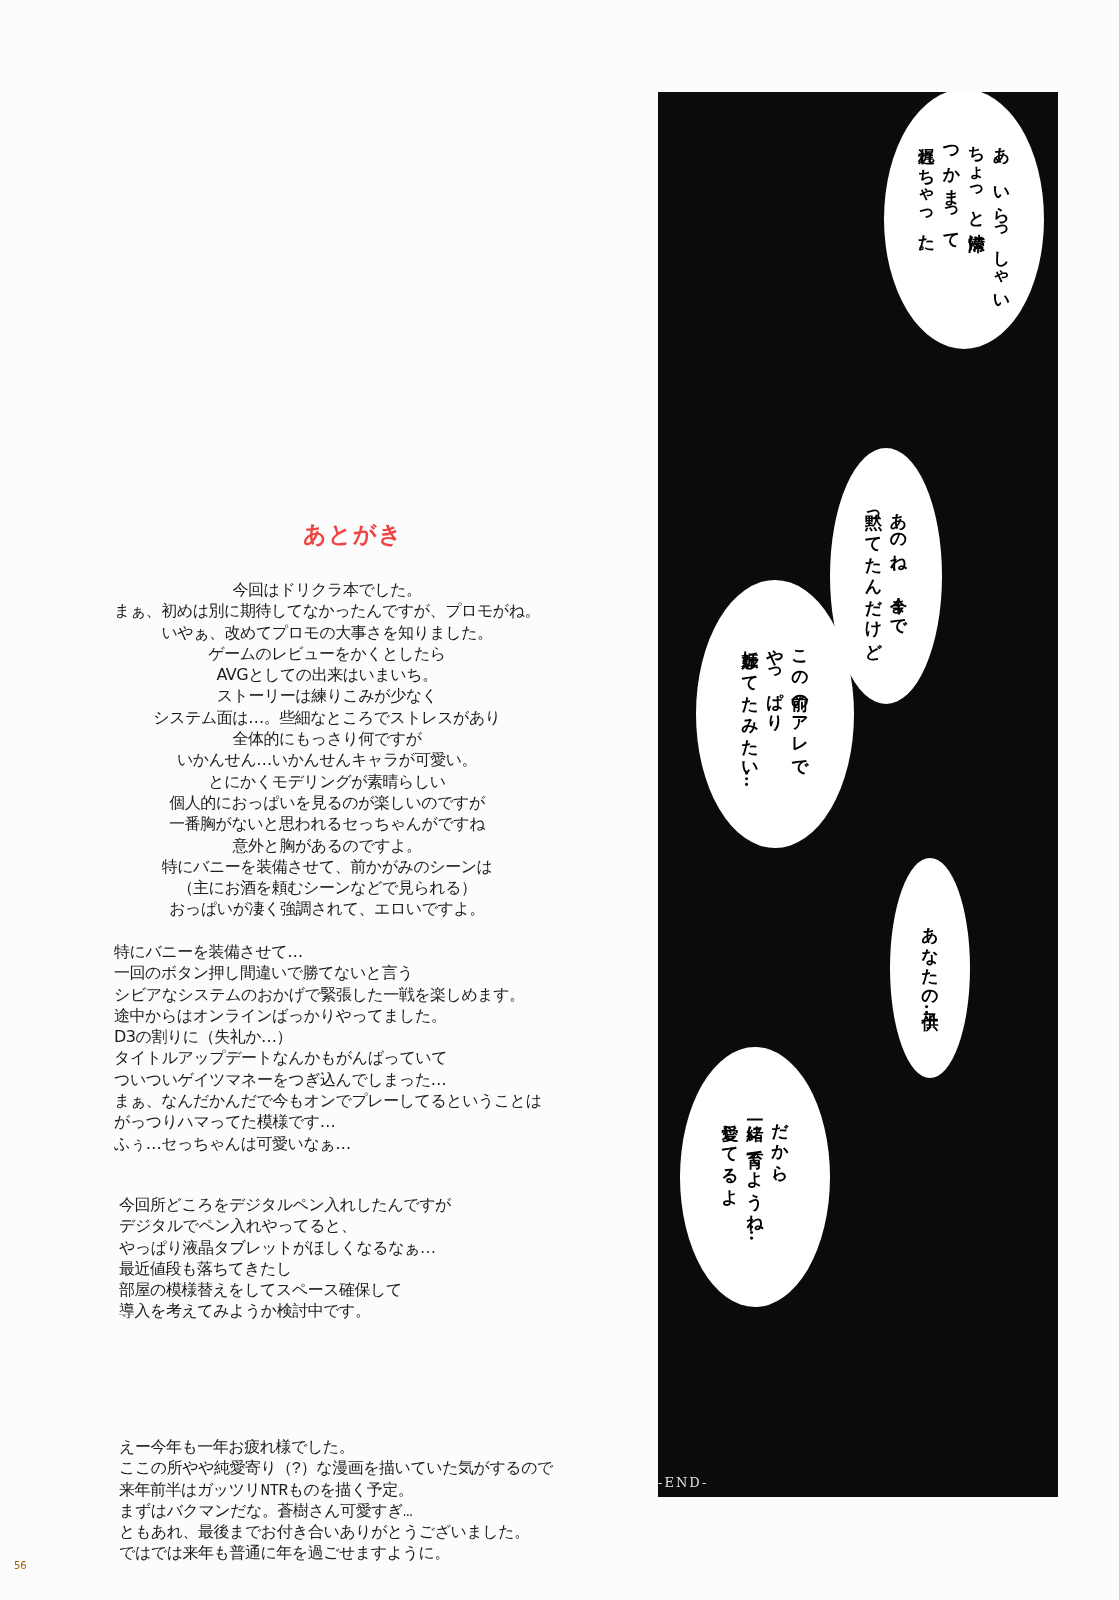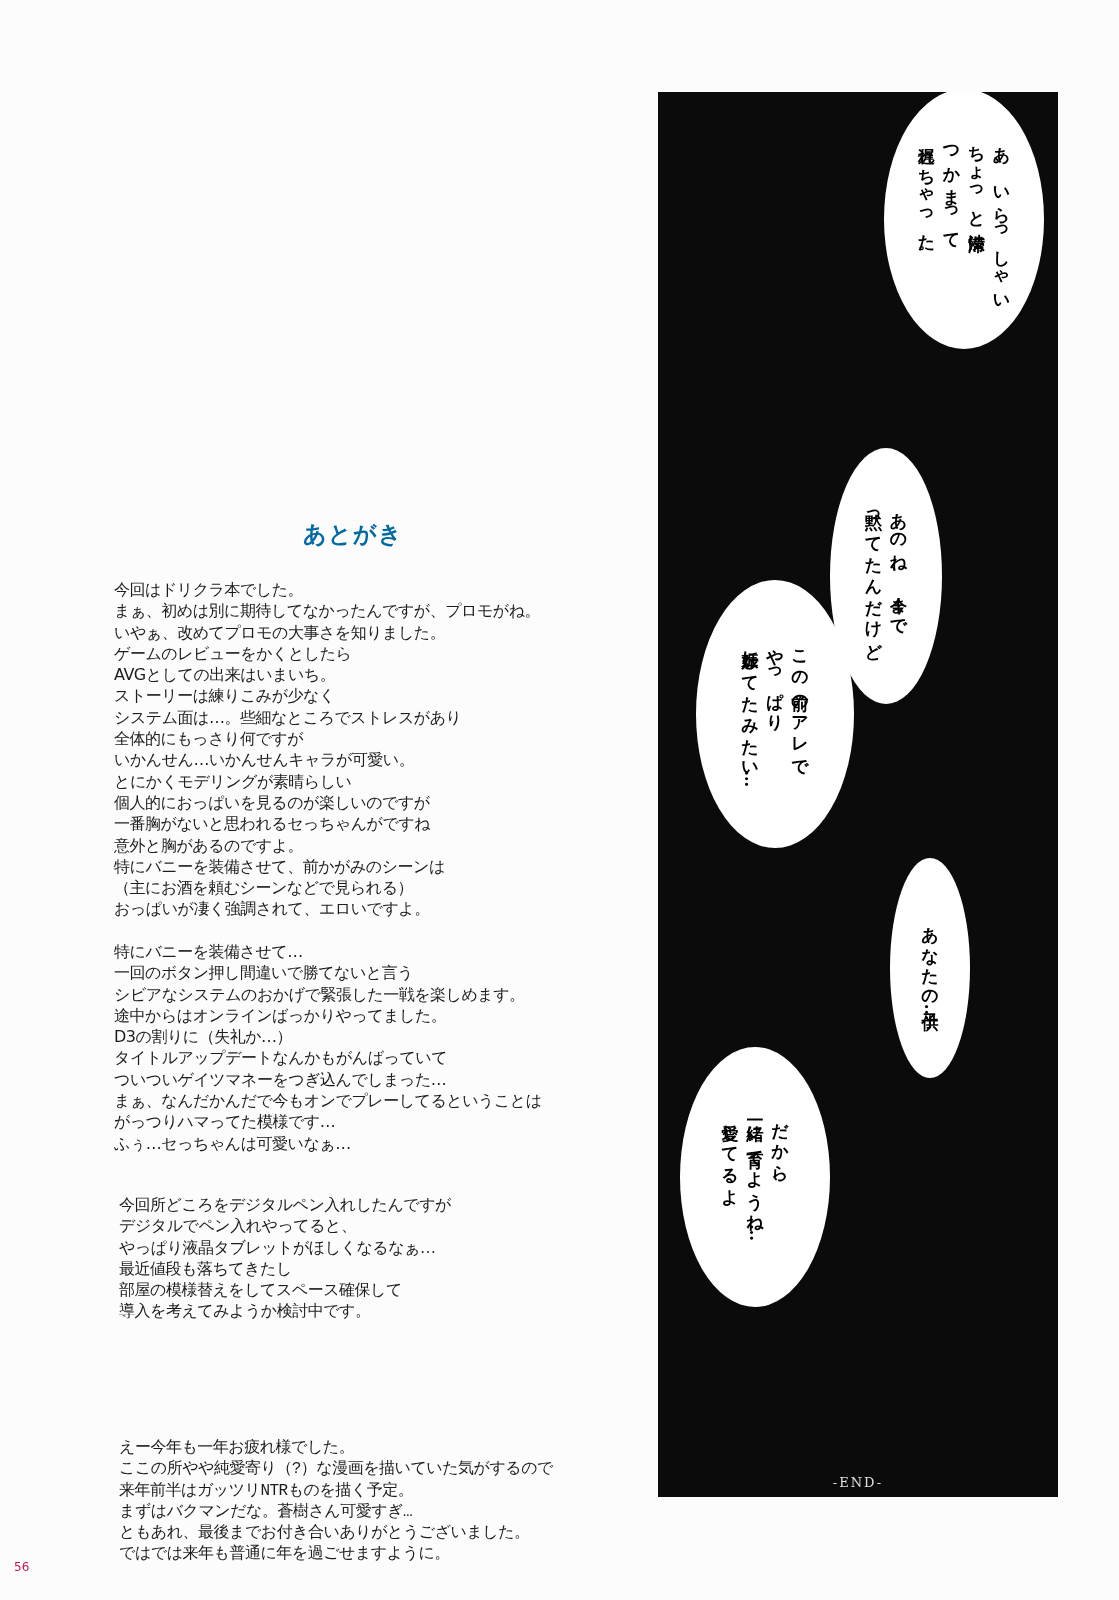--- a/index.html
+++ b/index.html
@@ -3,28 +3,28 @@
 <meta charset="utf-8">
 <style>
   html,body{margin:0;padding:0;}
   body{
     width:1119px;height:1600px;position:relative;
     background:#fcfcfc;overflow:hidden;
     font-family:"DejaVu Sans",sans-serif;
   }
   .page-title{
     position:absolute;left:303px;top:519px;
-    font-size:23px;font-weight:bold;color:#0369a1;letter-spacing:1.5px;
+    font-size:23px;font-weight:bold;color:#ef4444;letter-spacing:1.5px;
   }
   .para{
     position:absolute;left:114px;
     font-size:16px;line-height:21.3px;letter-spacing:-0.5px;
     color:#1c1c1c;white-space:pre-line;
   }
-  #para1{top:579px;}
+  #para1{top:579px;text-align:center;}
   #para2{top:941px;}
   #para3{top:1194px;left:119px;font-family:Liberation Serif, serif;}
   #para4{top:1438px;left:119px;font-family:Liberation Mono, monospace;}
   .panel{
     position:absolute;left:658px;top:92px;width:400px;height:1405px;
     background:#0b0b0b;overflow:hidden;
   }
   .bubble{
     position:absolute;background:#ffffff;border-radius:50%;
     display:flex;align-items:center;justify-content:center;
@@ -35,26 +35,26 @@
     font-size:17px;line-height:25px;letter-spacing:2px;
     color:#000;white-space:pre-line;
   }
   .b1{left:226px;top:-3px;width:160px;height:260px;}
   .b2{left:172px;top:356px;width:112px;height:256px;}
   .b3{left:38px;top:488px;width:158px;height:268px;}
   .b4{left:232px;top:766px;width:80px;height:220px;}
   .b5{left:22px;top:955px;width:150px;height:260px;}
   .end-label{
     position:absolute;left:0;top:1383px;width:100%;
-    text-align:center;font-family:"DejaVu Serif",serif;
+    font-family:"DejaVu Serif",serif;
     font-size:13px;color:#e0e0e0;letter-spacing:2px;
   }
   .page-number{
     position:absolute;left:14px;top:1560px;
-    font-size:12px;color:#be185d;
+    font-size:10px;color:#a16207;
   }
 </style>
 </head>
 <body>
 
 <div>
 
   <div class="page-title">あとがき</div>
 
   <div class="para" id="para1">今回はドリクラ本でした。

